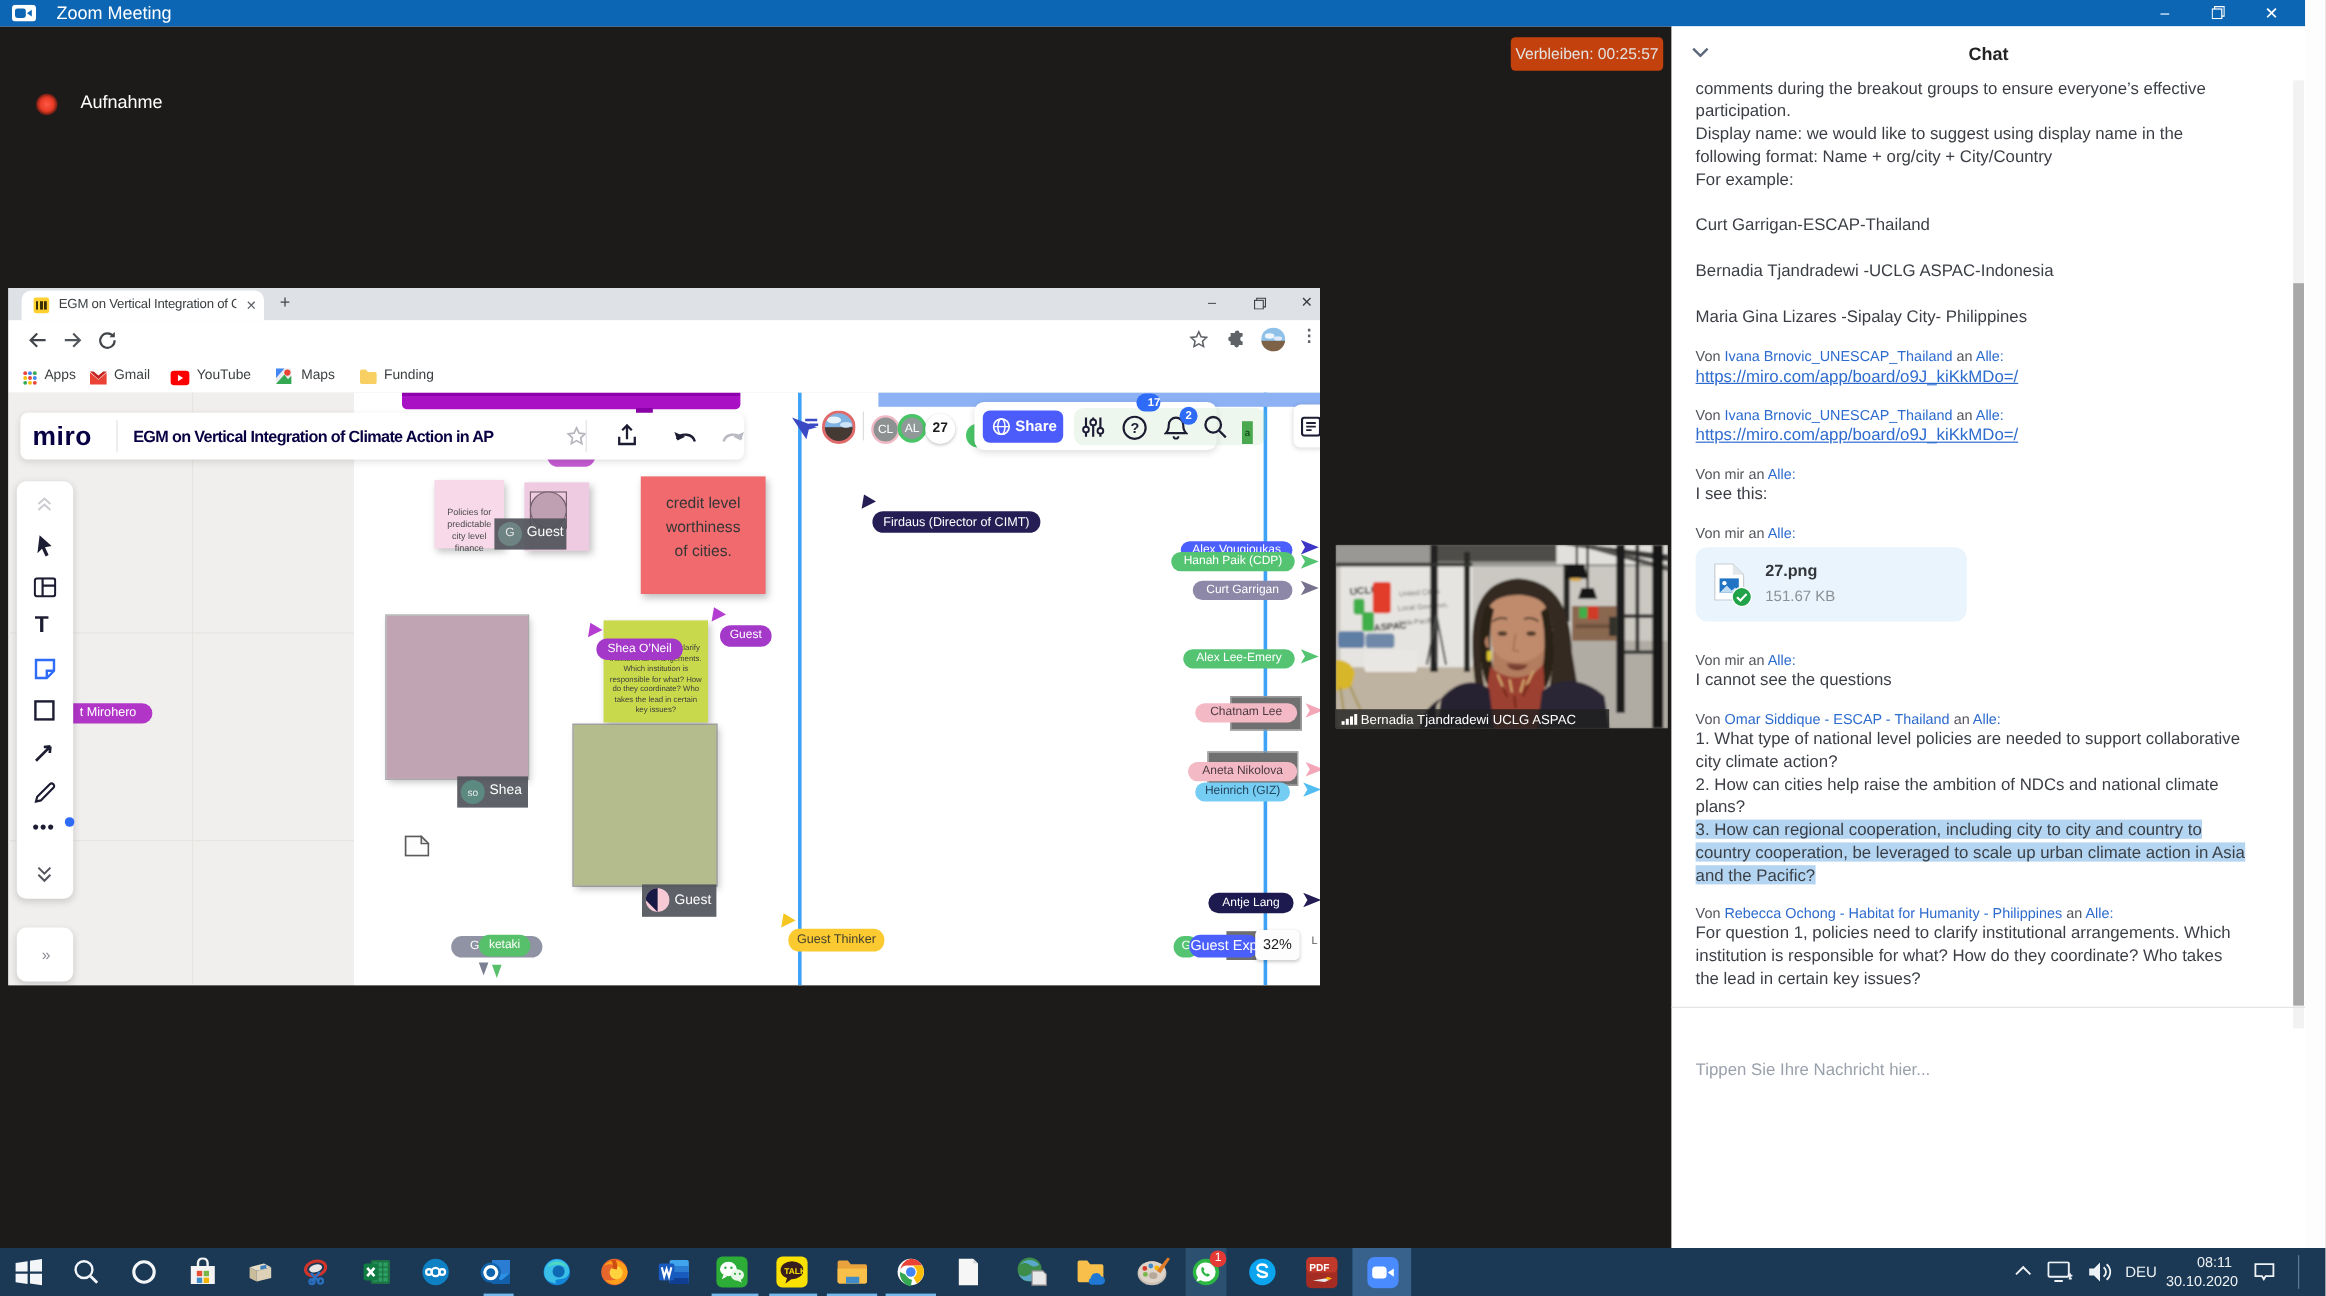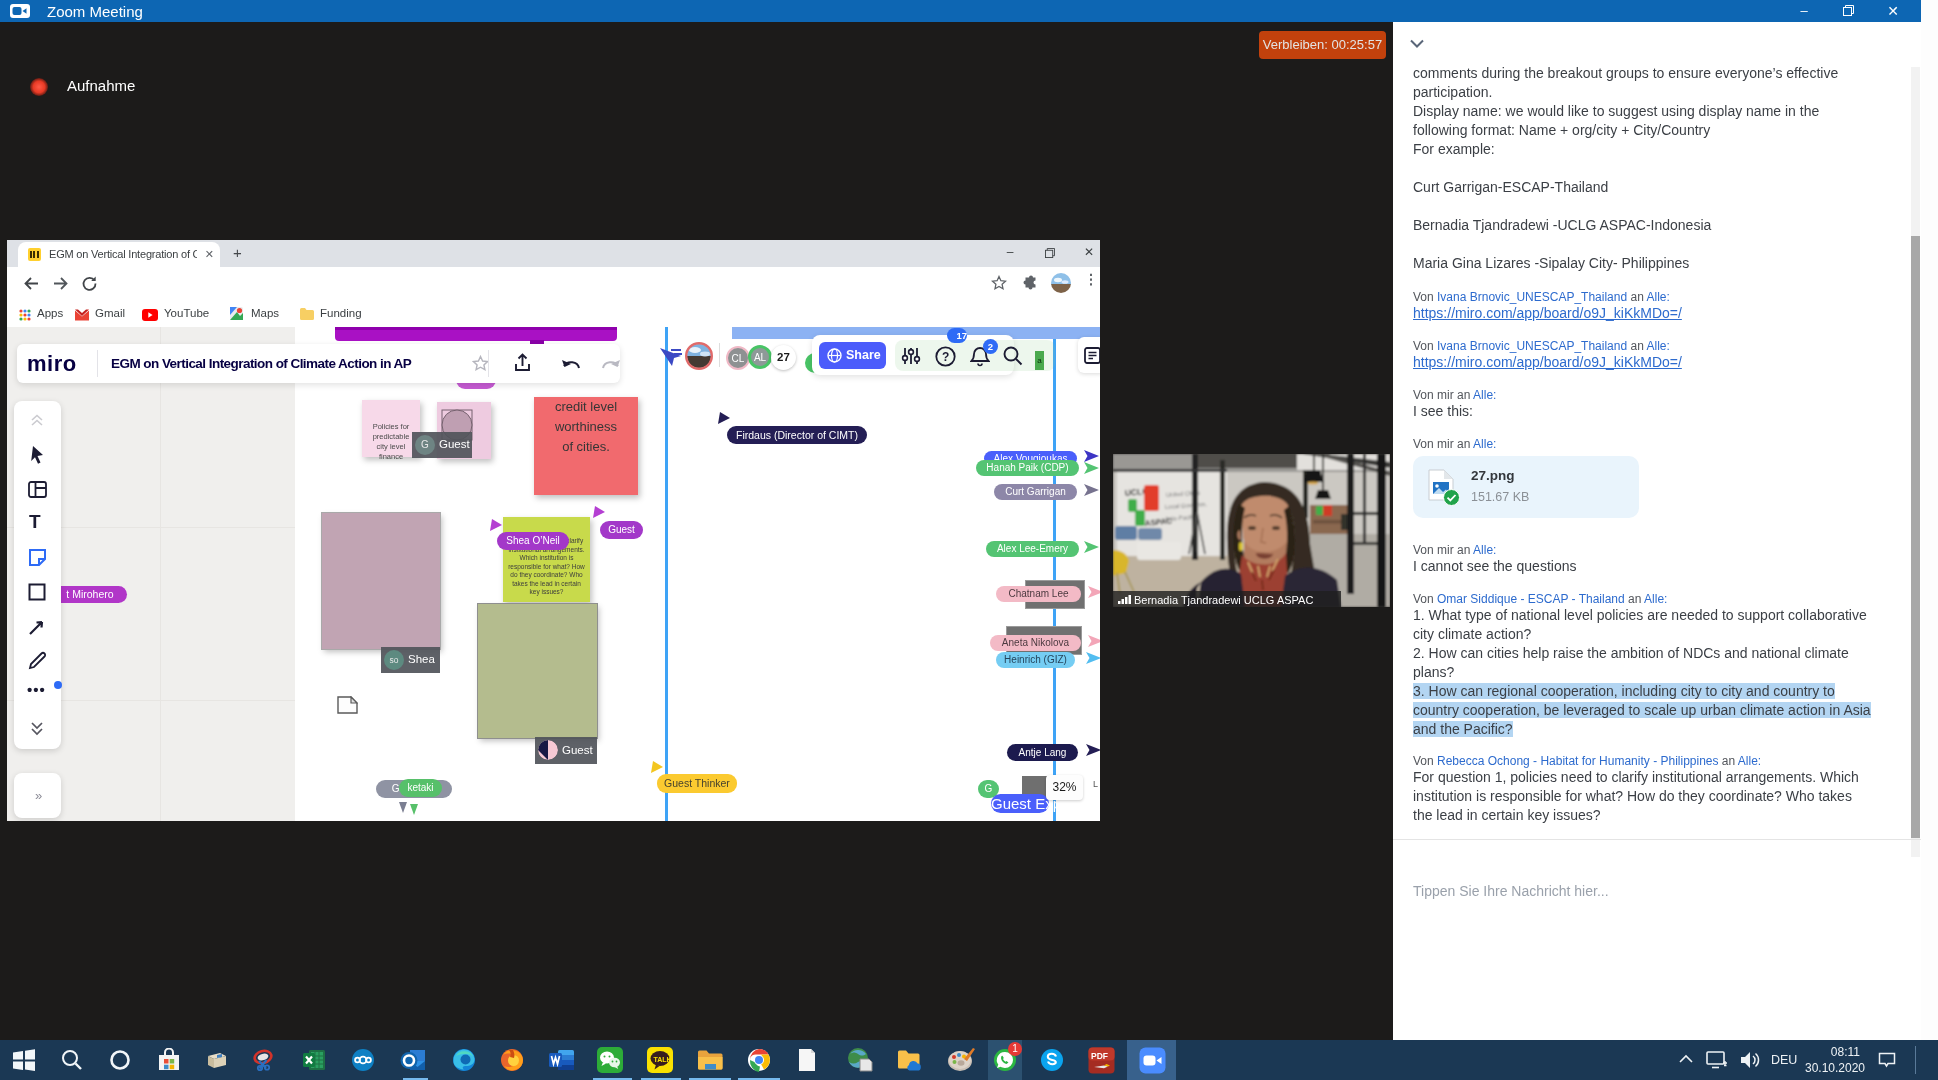--- a/index.html
+++ b/index.html
@@ -227,21 +227,21 @@
         <svg class="abs" style="left:434px;top:82px;" width="32" height="32" viewBox="0 0 32 32">
           <rect x="1" y="1" width="30" height="30" fill="none" stroke="#75616e" stroke-width="1"></rect>
           <circle cx="16" cy="16" r="15" fill="#bf9fb2" stroke="#75616e" stroke-width="1"></circle>
         </svg>
 
         <div class="glabel" style="left:405px;top:105px;width:60px;height:26px;">
           <div class="av" style="width:20px;height:20px;background:#6e8483;font-size:10px;line-height:20px;">G</div>
           <div class="nm" style="left:27px;top:6px;">Guest</div>
         </div>
 
-        <div class="sticky" style="left:527px;top:70px;width:104px;height:98px;background:#f16a6e;font-size:13px;color:#363636;text-align:center;line-height:20px;">credit level<br>worthiness<br>of cities.</div>
+        <div class="sticky" style="left:527px;top:70px;width:104px;height:98px;background:#f16a6e;font-size:13px;color:#363636;text-align:center;padding-top:12px;line-height:20px;">credit level<br>worthiness<br>of cities.</div>
 
         <div class="sticky" style="left:315px;top:186px;width:118px;height:136px;background:#c1a4b3;outline:1px solid #a9a9a9;"></div>
         <div class="glabel" style="left:374px;top:320px;width:59px;height:26px;">
           <div class="av" style="width:20px;height:20px;background:#5d8a80;font-size:8.5px;line-height:20px;">so</div>
           <div class="nm" style="left:27px;top:6px;">Shea</div>
         </div>
 
         <div class="sticky" style="left:496px;top:190px;width:87px;height:85px;background:#c8da4b;font-size:6.5px;color:#3d3d3d;text-align:center;padding-top:20px;line-height:8.5px;">r1, policies need to clarify<br>institutional arrangements.<br>Which institution is<br>responsible for what? How<br>do they coordinate? Who<br>takes the lead in certain<br>key issues?</div>
         <div class="npill" style="left:490px;top:205px;width:72px;height:18px;background:#a338c9;font-size:10px;line-height:18px;">Shea O’Neil</div>
         <svg class="abs" style="left:482px;top:191px" width="14" height="14" viewBox="0 0 14 14">
@@ -291,21 +291,21 @@
         <div class="npill" style="left:979px;top:214px;width:93px;height:16px;background:#54c473;font-size:10px;line-height:16px;">Alex Lee-Emery</div>
         <div style="position:absolute;left:1019px;top:254px;width:58px;height:27px;background:#707070;outline:1px solid #9a9a9a;"></div>
         <div class="npill" style="left:989px;top:259px;width:85px;height:16px;background:#f3bac6;color:#4c3a40;font-size:10px;line-height:16px;">Chatnam Lee</div>
         <div style="position:absolute;left:1000px;top:300px;width:74px;height:27px;background:#707070;outline:1px solid #9a9a9a;"></div>
         <div class="npill" style="left:983px;top:308px;width:91px;height:16px;background:#f3bac6;color:#4c3a40;font-size:10px;line-height:16px;">Aneta Nikolova</div>
         <div class="npill" style="left:989px;top:325px;width:79px;height:16px;background:#75cdf3;color:#25455c;font-size:10px;line-height:16px;">Heinrich (GIZ)</div>
         <div class="npill" style="left:1000px;top:417px;width:71px;height:17px;background:#1c1a4e;font-size:10px;line-height:17px;">Antje Lang</div>
 
         <div class="npill" style="left:971px;top:453px;width:21px;height:18px;background:#54c473;font-size:10px;line-height:18px;">G</div>
         <div style="position:absolute;left:1015px;top:449px;width:25px;height:24px;background:#6f6f6f;"></div>
-        <div class="npill" style="left:984px;top:452px;width:58px;height:19px;background:#4a5ffb;font-size:15px;line-height:19px;border-radius:10px;margin-top:15px;">Guest Exp</div>
+        <div class="npill" style="left:984px;top:452px;width:58px;height:19px;background:#4a5ffb;font-size:12px;line-height:19px;border-radius:10px;">Guest Exp</div>
         <div style="position:absolute;left:1039px;top:448px;width:37px;height:25px;background:#fdfdfd;border-radius:4px;box-shadow:0 1px 3px rgba(0,0,0,0.2);font-size:12px;color:#1a1a1a;text-align:center;line-height:25px;">32%</div>
         <div style="position:absolute;left:1086px;top:452px;font-size:9px;color:#555;">L</div>
 
         <svg class="abs" style="left:1076px;top:122px" width="17" height="14" viewBox="0 0 17 14">
             <path d="M1 1 L16 7 L1 13 L4.5 7 Z" fill="#3d35c5"></path>
           </svg>
         <svg class="abs" style="left:1076px;top:134px" width="17" height="14" viewBox="0 0 17 14">
             <path d="M1 1 L16 7 L1 13 L4.5 7 Z" fill="#54c473"></path>
           </svg>
         <svg class="abs" style="left:1076px;top:156px" width="17" height="14" viewBox="0 0 17 14">
@@ -542,20 +542,21 @@
       </g>
       <text x="21" y="149.5" font-size="11" fill="#fff" font-family="Liberation Sans">Bernadia Tjandradewi UCLG ASPAC</text>
     </svg>
   </div>
 
   <div id="chat" class="abs">
     <div id="chathead">
       <svg style="position:absolute;left:17px;top:17px" width="14" height="9" viewBox="0 0 14 9">
         <path d="M1 1.5 L7 7.5 L13 1.5" stroke="#5a6679" stroke-width="2" fill="none"></path>
       </svg>
+      <div id="chatttl">Chat</div>
     </div>
     <div id="chatbody">
       <div class="chatline" style="top:42px;">comments during the breakout groups to ensure everyone’s effective<br>participation.<br>Display name: we would like to suggest using display name in the<br>following format: Name + org/city + City/Country<br>For example:<br><br>Curt Garrigan-ESCAP-Thailand<br><br>Bernadia Tjandradewi -UCLG ASPAC-Indonesia<br><br>Maria Gina Lizares -Sipalay City- Philippines</div>
       <div class="chatline vhdr" style="top:266px;">Von <b>Ivana Brnovic_UNESCAP_Thailand</b> an <b>Alle:</b></div>
       <div class="chatline" style="top:282px;"><a class="clink">https://miro.com/app/board/o9J_kiKkMDo=/</a></div>
       <div class="chatline vhdr" style="top:315px;">Von <b>Ivana Brnovic_UNESCAP_Thailand</b> an <b>Alle:</b></div>
       <div class="chatline" style="top:331px;"><a class="clink">https://miro.com/app/board/o9J_kiKkMDo=/</a></div>
       <div class="chatline vhdr" style="top:364px;">Von mir an <b>Alle:</b></div>
       <div class="chatline" style="top:380px;">I see this:</div>
       <div class="chatline vhdr" style="top:413px;">Von mir an <b>Alle:</b></div>

